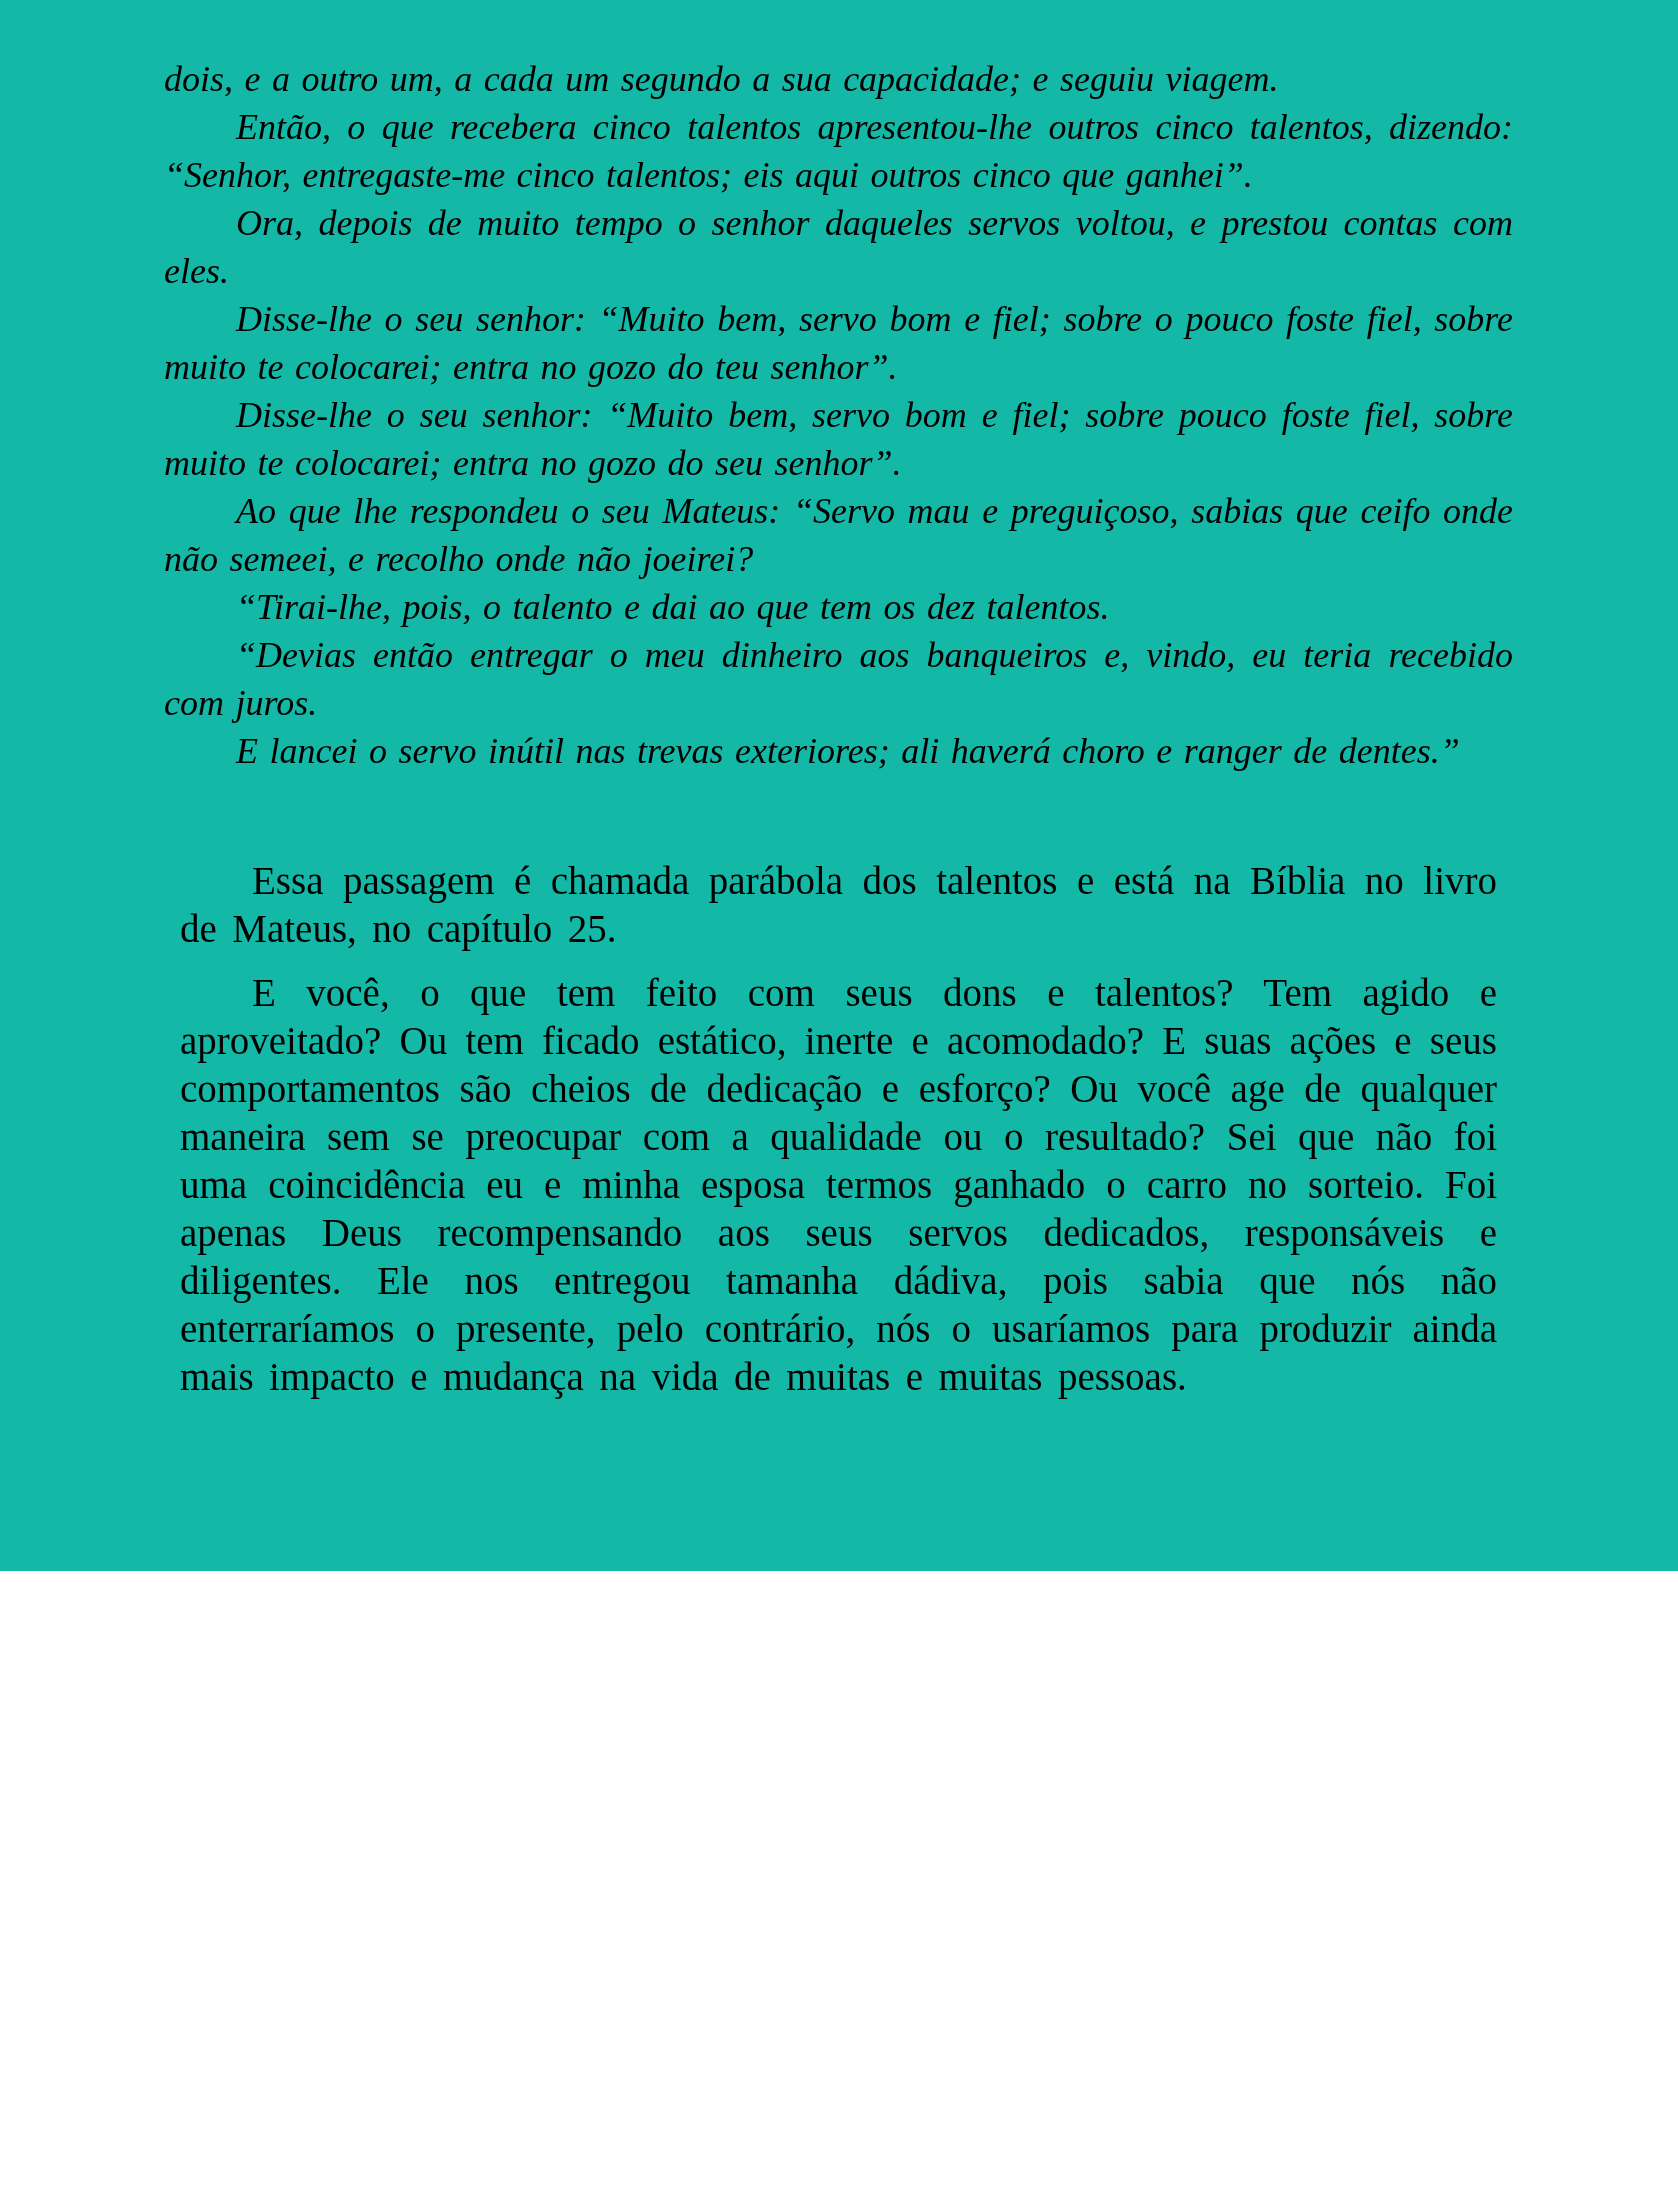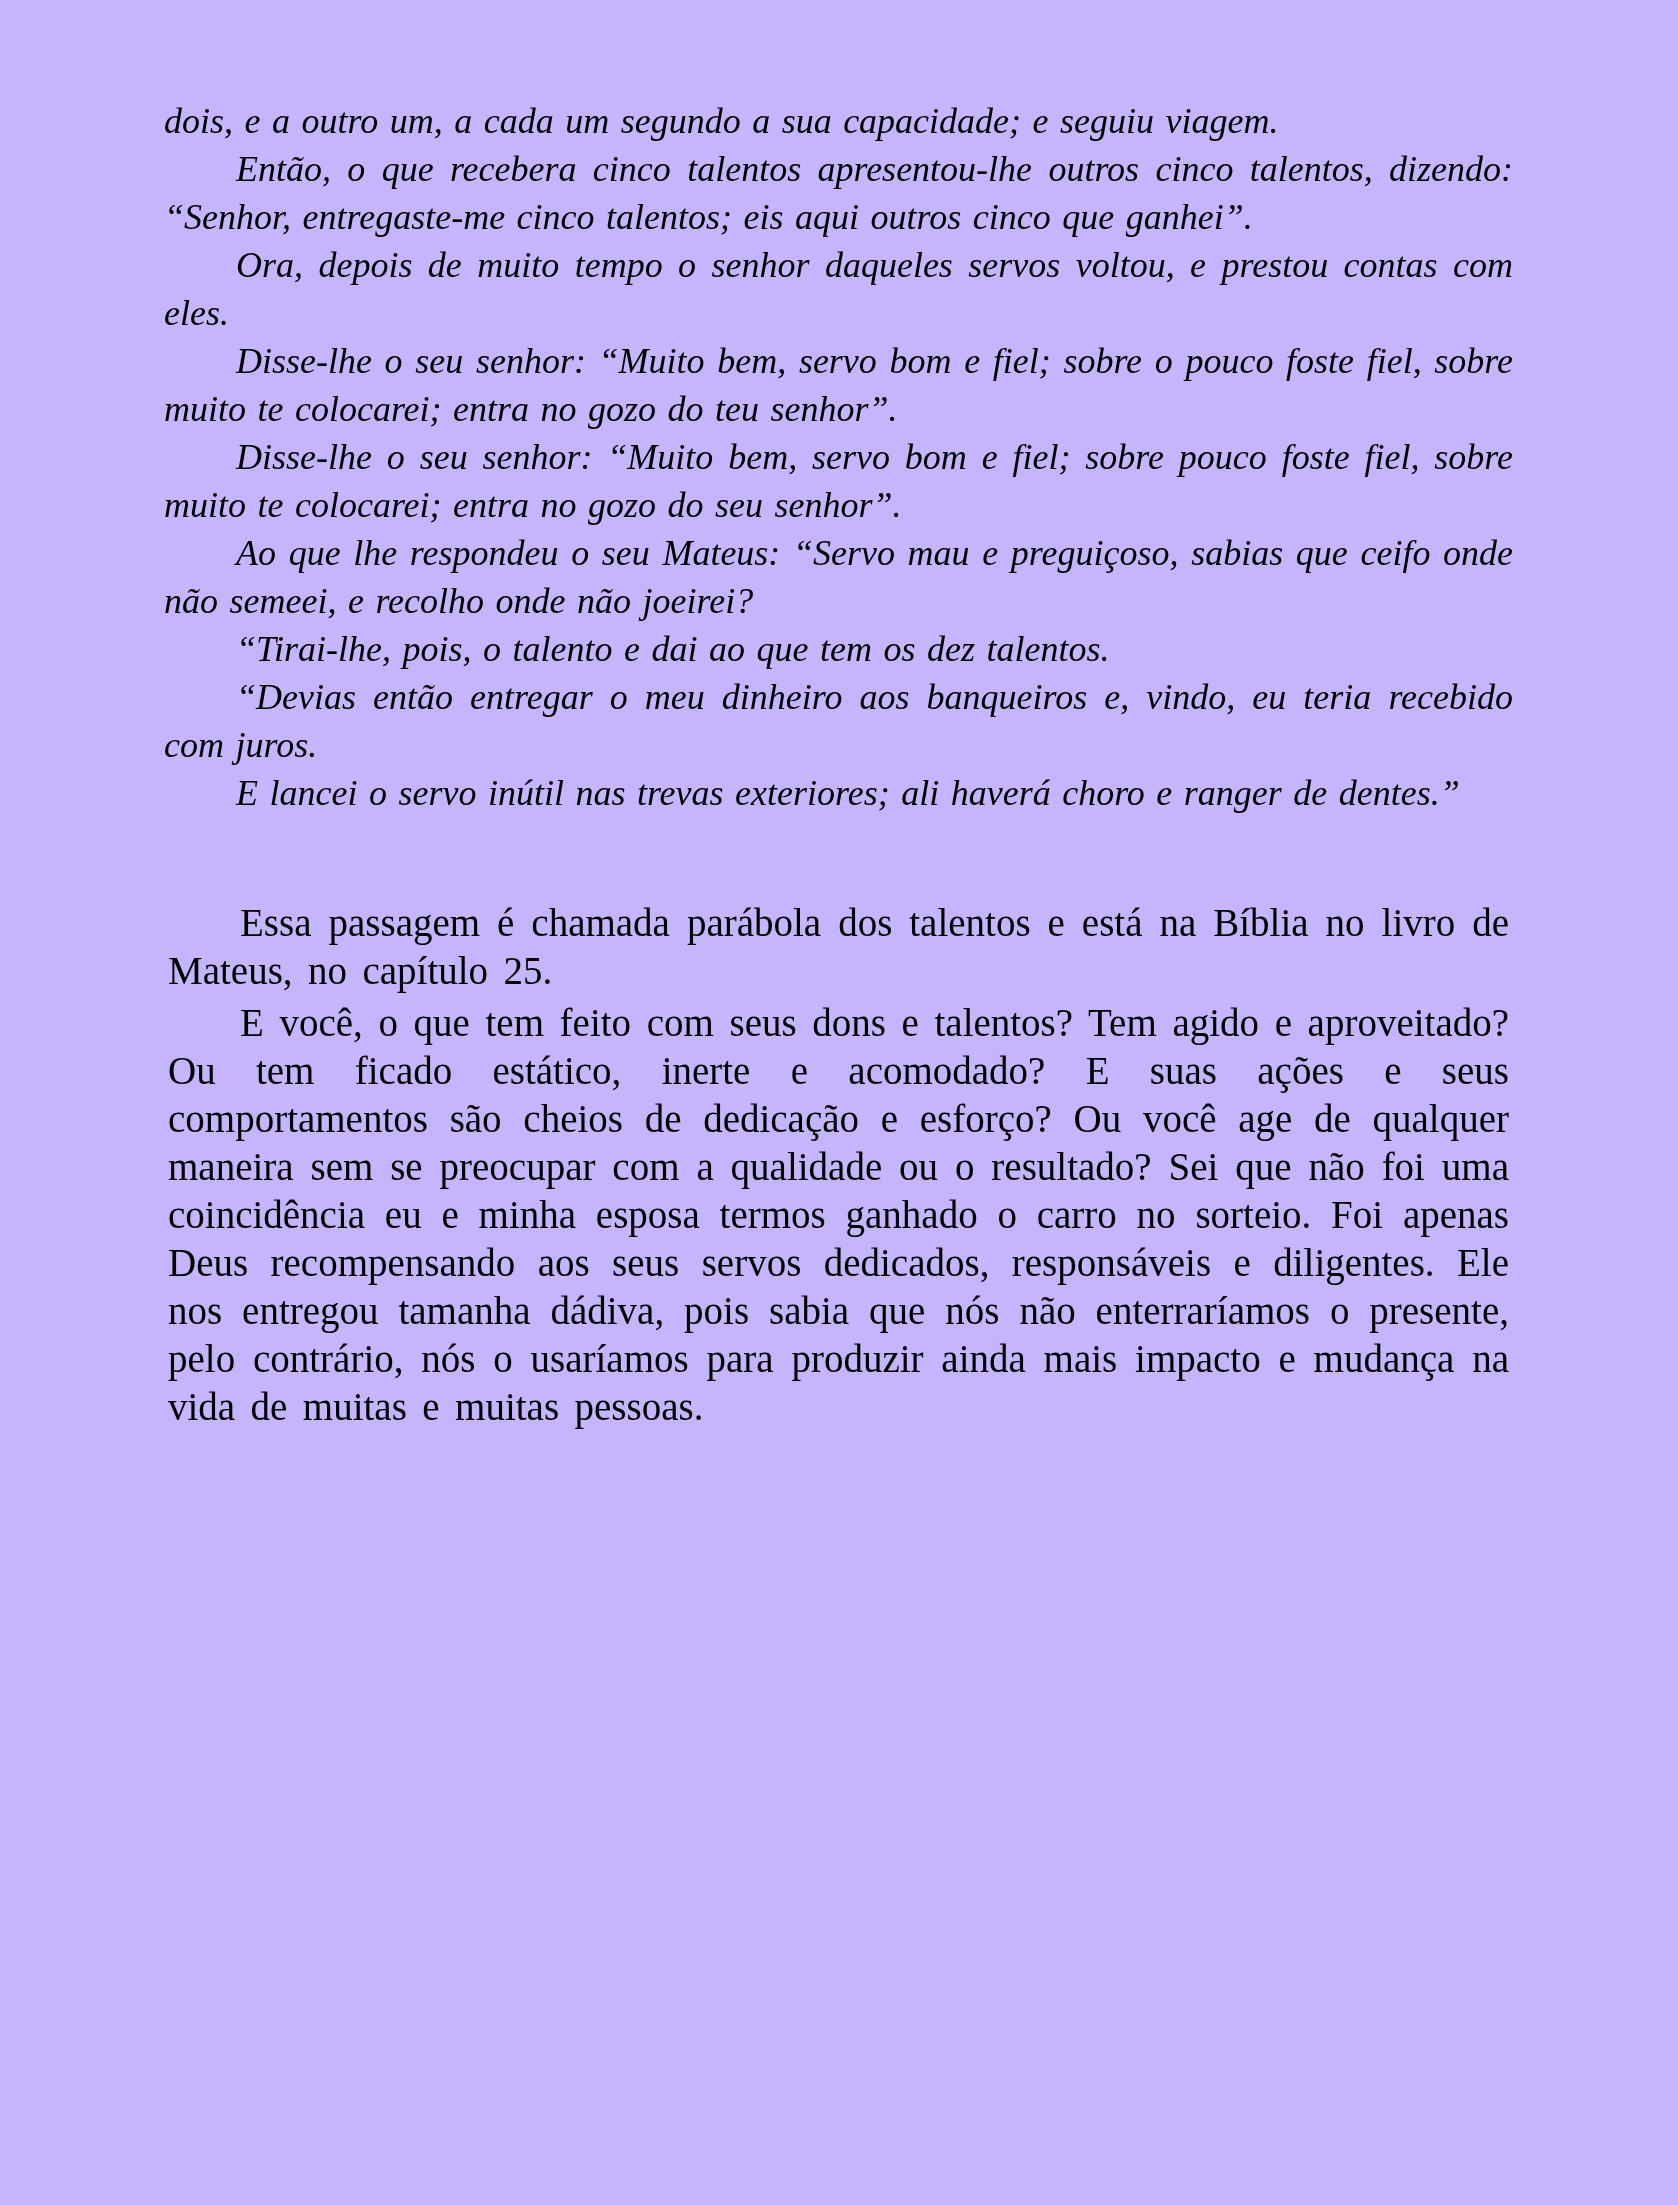--- a/index.html
+++ b/index.html
@@ -3,42 +3,42 @@
 <meta charset="utf-8">
 <style>
   html, body {
     margin: 0;
     padding: 0;
     background: #ffffff;
   }
   .page {
     position: relative;
     width: 1679px;
-    height: 2205px;
+    height: 1571px;
     box-sizing: border-box;
-    background: #c4b5fd;
+    background: #14b8a6;
     color: #000000;
-    padding: 97px 166px 0 164px;
+    padding: 55px 166px 0 164px;
     overflow: hidden;
   }
   .quote p {
     margin: 0;
     font-family: "Liberation Serif", serif;
     font-style: italic;
     font-size: 36px;
     line-height: 48px;
     text-align: justify;
     word-spacing: 2.5px;
     color: #000000;
   }
   .commentary {
     margin-top: 82px;
   }
   .commentary p {
-    margin: 4px;
+    margin: 16px;
     font-family: "Liberation Serif", serif;
     font-style: normal;
     font-size: 39px;
     line-height: 48px;
     text-align: justify;
     word-spacing: 5.7px;
     color: #000000;
   }
   .indent {
     text-indent: 72px;

